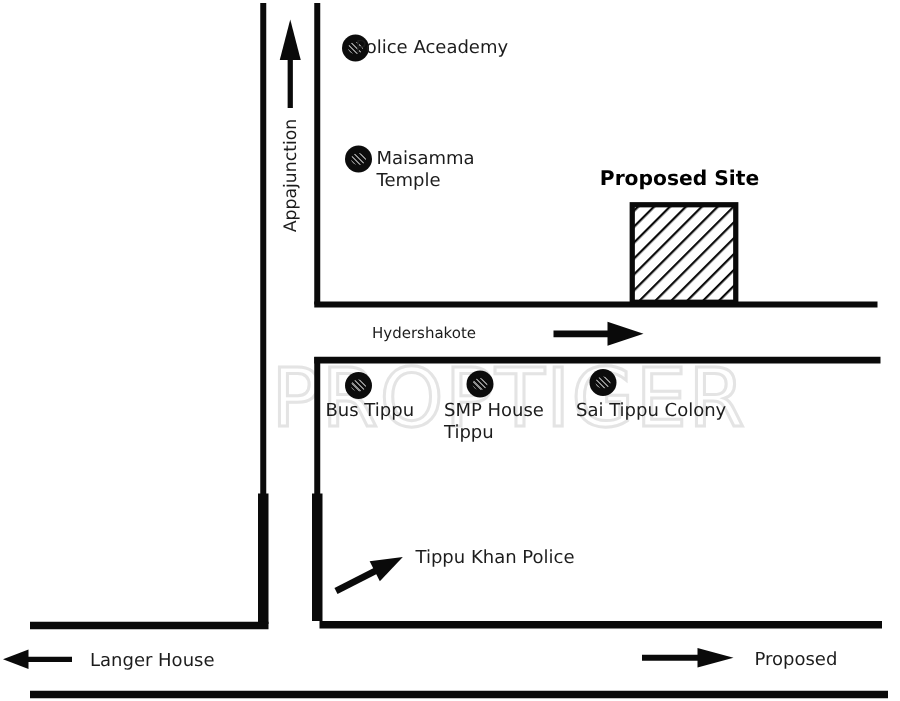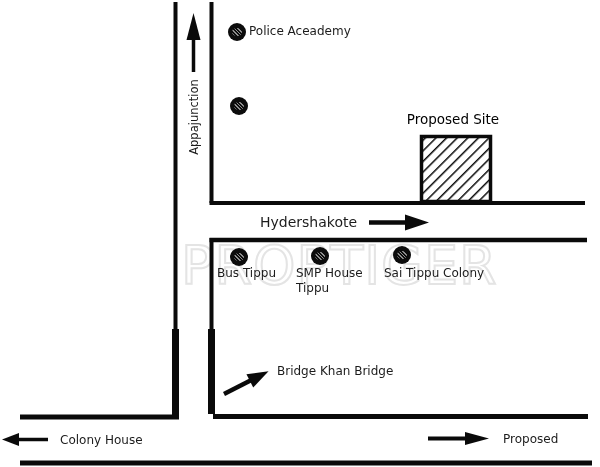--- a/index.html
+++ b/index.html
@@ -15,21 +15,21 @@
     user-select:none;
     text-align:center;
   }
   svg.overlay{position:absolute;left:0;top:0;z-index:2;}
   .road{stroke:var(--road,#0a0a0a);fill:none;}
   .arrow-fill{fill:var(--road,#0a0a0a);stroke:none;}
   .lbl{
     position:absolute;z-index:4;color:var(--text,#1c1c1c);
     font-size:12px;line-height:15px;white-space:nowrap;
   }
-  .lbl-bold{font-weight:normal;font-size:13.5px;color:#000;transform:translateX(-50%);}
+  .lbl-bold{font-weight:bold;font-size:13.5px;color:#000;transform:translateX(-50%);}
   .lbl-rot{transform:translate(-50%,-50%) rotate(-90deg);font-size:11.5px;}
   .marker{
     position:absolute;z-index:3;width:18px;height:18px;border-radius:50%;
     background:var(--marker,#0c0c0c);transform:translate(-50%,-50%);
   }
   .marker::after{
     content:"";position:absolute;left:4px;top:5px;width:10px;height:8px;border-radius:50%;
     background:repeating-linear-gradient(45deg,rgba(0,0,0,0) 0 1.5px,#8f8f8f 1.5px 2.5px);
   }
 </style>
@@ -84,37 +84,41 @@
       <polygon class="arrow-fill" points="489,438.5 465,432 465,445"></polygon>
     </g>
   </svg>
 
   <span class="marker" style="left:237px;top:32px"></span>
   <span class="marker" style="left:239px;top:106px"></span>
   <span class="marker" style="left:239px;top:257px"></span>
   <span class="marker" style="left:320px;top:256px"></span>
   <span class="marker" style="left:402px;top:255px"></span>
 
-  <div class="lbl" style="left:249px;top:24px">Police Aceademy</div>
+  <div class="lbl" style="left:237px;top:24px">Police Aceademy</div>
 
+  <div class="lbl" style="left:251px;top:98px">
+    <div>Maisamma</div>
+    <div>Temple</div>
+  </div>
 
   <div class="lbl lbl-rot" style="left:194px;top:117px">Appajunction</div>
 
   <div class="lbl lbl-bold" style="left:453px;top:112px">Proposed Site</div>
 
-  <div class="lbl" style="left:260px;top:215px;font-size:14px">Hydershakote</div>
+  <div class="lbl" style="left:248px;top:215px;font-size:10px">Hydershakote</div>
 
   <div class="lbl" style="left:217px;top:266px">Bus Tippu</div>
 
   <div class="lbl" style="left:296px;top:266px">
     <div>SMP House</div>
     <div>Tippu</div>
   </div>
 
   <div class="lbl" style="left:384px;top:266px">Sai Tippu Colony</div>
 
-  <div class="lbl" style="left:277px;top:364px">Bridge Khan Bridge</div>
+  <div class="lbl" style="left:277px;top:364px">Tippu Khan Police</div>
 
-  <div class="lbl" style="left:60px;top:433px">Colony House</div>
+  <div class="lbl" style="left:60px;top:433px">Langer House</div>
 
   <div class="lbl" style="left:503px;top:432px">Proposed</div>
 
 </div>
 
 </body></html>

